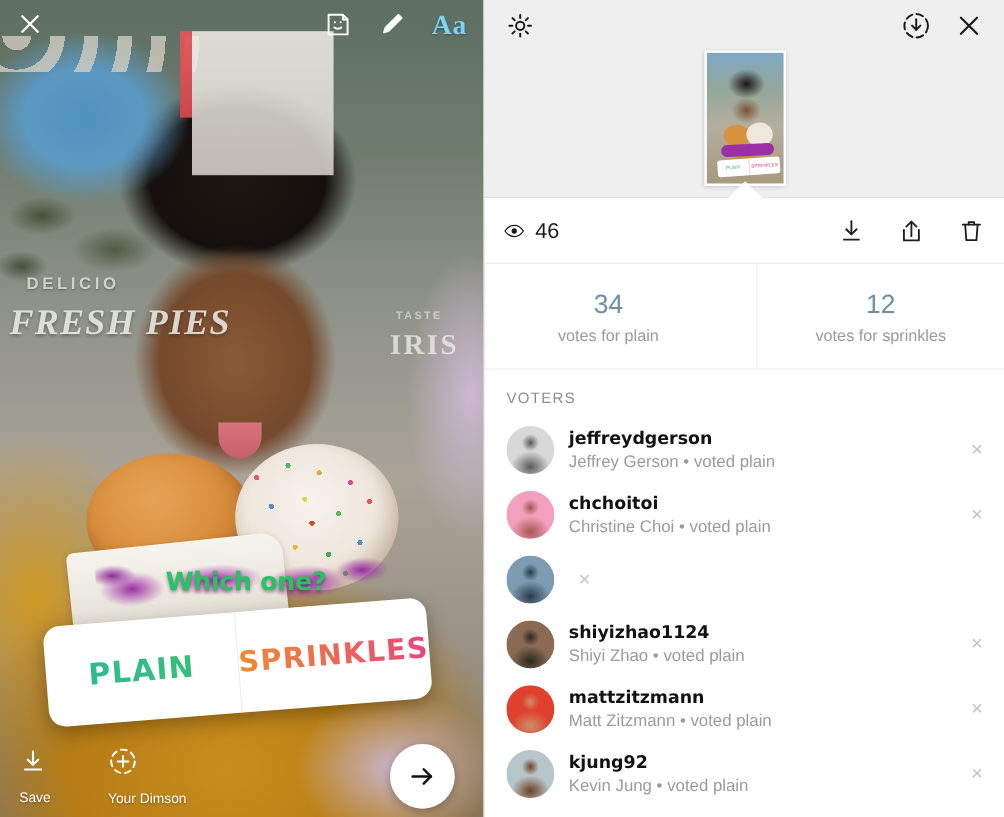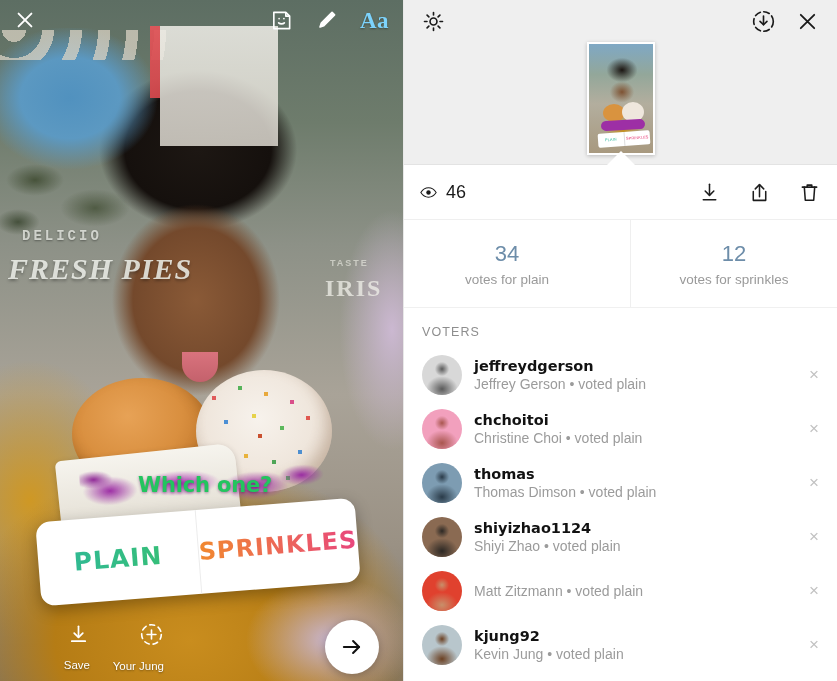--- a/index.html
+++ b/index.html
@@ -51,21 +51,21 @@
   .ph-red {
     position:absolute; left:150px; top:26px; width:10px; height:72px;
     background: linear-gradient(to bottom,#e0565a,#d2474c); opacity:.95;
   }
   .ph-white-door {
     position:absolute; left:160px; top:26px; width:118px; height:120px;
     background: linear-gradient(to bottom,#f1efe9,#ddd9d0); opacity:.85;
   }
   .ph-text-delicio {
     position:absolute; left:22px; top:228px;
-    font-family:Liberation Mono, monospace;
+    font-family:Liberation Sans, sans-serif;
     font-size:14px; letter-spacing:3px; font-weight:700;
     color: rgba(236,238,232,.78);
     text-shadow: 0 1px 2px rgba(0,0,0,.35);
   }
   .ph-text-pies {
     position:absolute; left:8px; top:252px;
     font-family:"Liberation Serif", serif;
     font-size:30px; letter-spacing:1px; font-weight:700; font-style:italic;
     color: rgba(240,242,236,.85);
     text-shadow: 0 2px 3px rgba(0,0,0,.3);
@@ -207,21 +207,21 @@
     -webkit-background-clip:text; background-clip:text; color:transparent;
     font-size:24px;
   }
 
   
   .story-bottom {
     position:absolute; left:0; bottom:0; width:100%; height:68px;
     display:flex; align-items:center; z-index:8; padding:0 16px;
   }
   .tool-item {
-    display:flex; flex-direction:column; align-items:flex-end;
+    display:flex; flex-direction:column; align-items:flex-start;
     width:74px; cursor:pointer; color:#fff;gap:8px;
   }
   .tool-item .tool-label {
     margin-top:5px; font-size:11.5px; color:#fff; font-weight:400;
     text-shadow:0 1px 2px rgba(0,0,0,.4);
   }
   .next-btn {
     margin-left:auto; margin-right:8px;
     width:54px; height:54px; border-radius:50%;
     background:#fff; display:flex; align-items:center; justify-content:center;
@@ -412,21 +412,21 @@
         </span>
         <span class="tool-label">Save</span>
       </div>
       <div class="tool-item">
         <span>
           <svg width="25" height="25" viewBox="0 0 26 26" fill="none" stroke="#fff" stroke-width="1.7" stroke-linecap="round">
             <circle cx="13" cy="13" r="10.2" stroke-dasharray="5 4.2"></circle>
             <path d="M13 8.4v9.2M8.4 13h9.2"></path>
           </svg>
         </span>
-        <span class="tool-label">Your Jung</span>
+        <span class="tool-label">Your Dimson</span>
       </div>
       <div class="next-btn">
         <span>
           <svg width="26" height="26" viewBox="0 0 24 24" fill="none" stroke="#111" stroke-width="1.9" stroke-linecap="round" stroke-linejoin="round">
             <path d="M4.5 12h14"></path>
               <path d="M13 6.5 18.5 12 13 17.5"></path>
           </svg>
         </span>
       </div>
     </div>
@@ -534,41 +534,38 @@
           <div class="voter-text">
             <div class="voter-user">chchoitoi</div>
             <div class="voter-sub">Christine Choi • voted plain</div>
           </div>
           <div class="voter-x">×</div>
         </div>
         <div class="voter">
           <div class="avatar">
             <i style="background:radial-gradient(ellipse 22px 18px at 20px 34px, #2a3b49 0%, rgba(0,0,0,0) 72%),radial-gradient(ellipse 9px 9px at 20px 14px, #2a3b49 0%, rgba(0,0,0,0) 80%),#7d9cb2;"></i>
           </div>
-          <div class="voter-text">
-            <div class="voter-user">thomas</div>
-            <div class="voter-sub">Thomas Dimson • voted plain</div>
-          </div>
           <div class="voter-x">×</div>
         </div>
         <div class="voter">
           <div class="avatar">
             <i style="background:radial-gradient(ellipse 22px 18px at 20px 34px, #2c2824 0%, rgba(0,0,0,0) 72%),radial-gradient(ellipse 9px 9px at 20px 14px, #2c2824 0%, rgba(0,0,0,0) 80%),#8a6a52;"></i>
           </div>
           <div class="voter-text">
             <div class="voter-user">shiyizhao1124</div>
             <div class="voter-sub">Shiyi Zhao • voted plain</div>
           </div>
           <div class="voter-x">×</div>
         </div>
         <div class="voter">
           <div class="avatar">
             <i style="background:radial-gradient(ellipse 22px 18px at 20px 34px, #c88f6a 0%, rgba(0,0,0,0) 72%),radial-gradient(ellipse 9px 9px at 20px 14px, #c88f6a 0%, rgba(0,0,0,0) 80%),#e0412e;"></i>
           </div>
           <div class="voter-text">
+            <div class="voter-user">mattzitzmann</div>
             <div class="voter-sub">Matt Zitzmann • voted plain</div>
           </div>
           <div class="voter-x">×</div>
         </div>
         <div class="voter">
           <div class="avatar">
             <i style="background:radial-gradient(ellipse 22px 18px at 20px 34px, #6b4022 0%, rgba(0,0,0,0) 72%),radial-gradient(ellipse 9px 9px at 20px 14px, #6b4022 0%, rgba(0,0,0,0) 80%),#b8c6cc;"></i>
           </div>
           <div class="voter-text">
             <div class="voter-user">kjung92</div>

